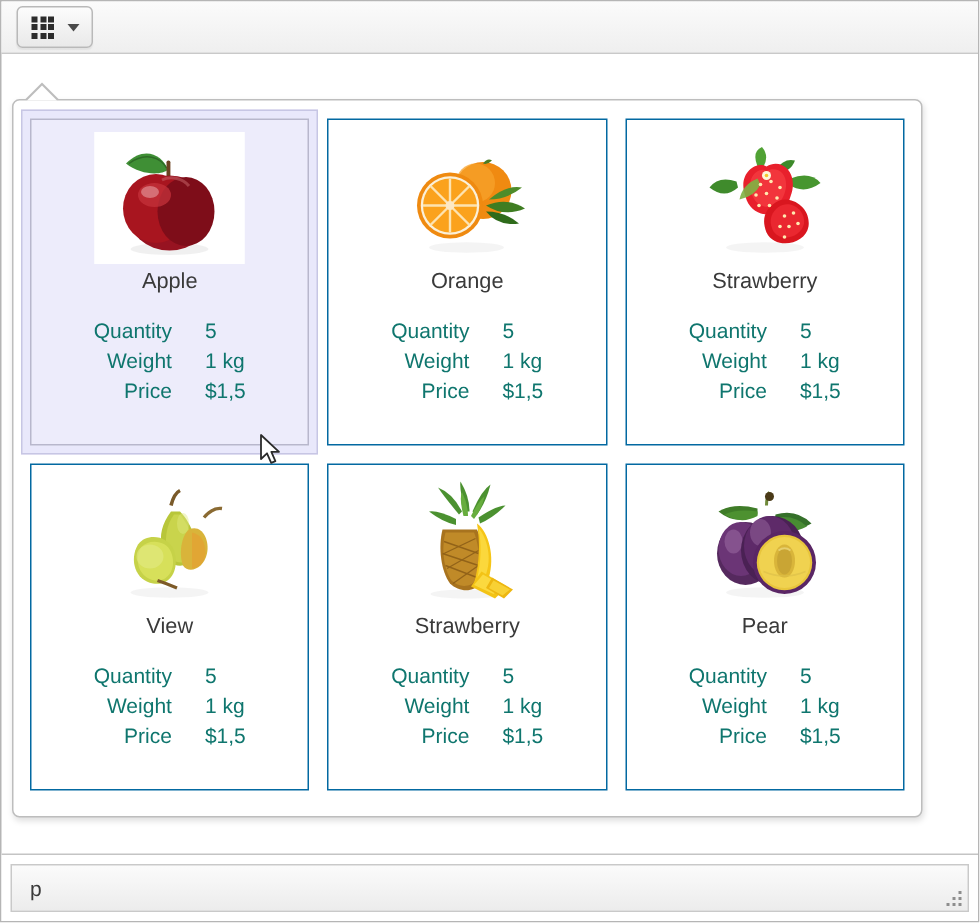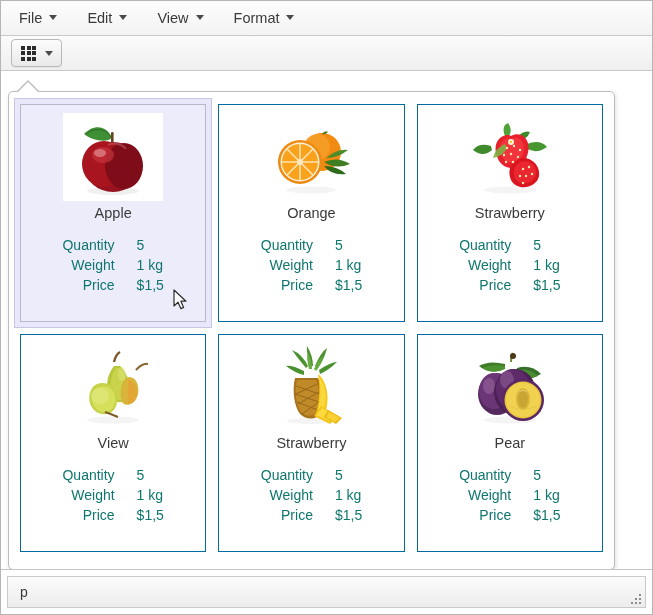--- a/index.html
+++ b/index.html
@@ -75,21 +75,21 @@
     display: grid;
     grid-template-columns: repeat(3, 4px);
     grid-template-rows: repeat(3, 4px);
     gap: 1.5px;
   }
   .grid-glyph i { background: #2b2b2b; display: block; }
 
   
   #panel-wrap {
     position: absolute;
-    left: 7px; top: 90px;
+    left: 7px; top: 65px;
     width: 607px; height: 479px;
   }
   
   #callout-arrow {
     position: absolute;
     left: 10px; top: -9px;
     width: 0; height: 0;
     border-left: 10px solid transparent;
     border-right: 10px solid transparent;
     border-bottom: 10px solid #ffffff;
@@ -217,38 +217,20 @@
     width: 16px; height: 22px;
     pointer-events: none;
     z-index: 40;
   }
 </style>
 </head>
 <body>
 
 <div id="app">
 
-  <div id="menubar">
-    <div class="menu-item">
-      <span>File</span>
-      <span class="caret-down"></span>
-    </div>
-    <div class="menu-item">
-      <span>Edit</span>
-      <span class="caret-down"></span>
-    </div>
-    <div class="menu-item">
-      <span>View</span>
-      <span class="caret-down"></span>
-    </div>
-    <div class="menu-item">
-      <span>Format</span>
-      <span class="caret-down"></span>
-    </div>
-  </div>
 
   <div id="toolbar">
     <div id="grid-button">
       <span class="grid-glyph">
         <i></i>
           <i></i>
           <i></i>
           <i></i>
           <i></i>
           <i></i>

